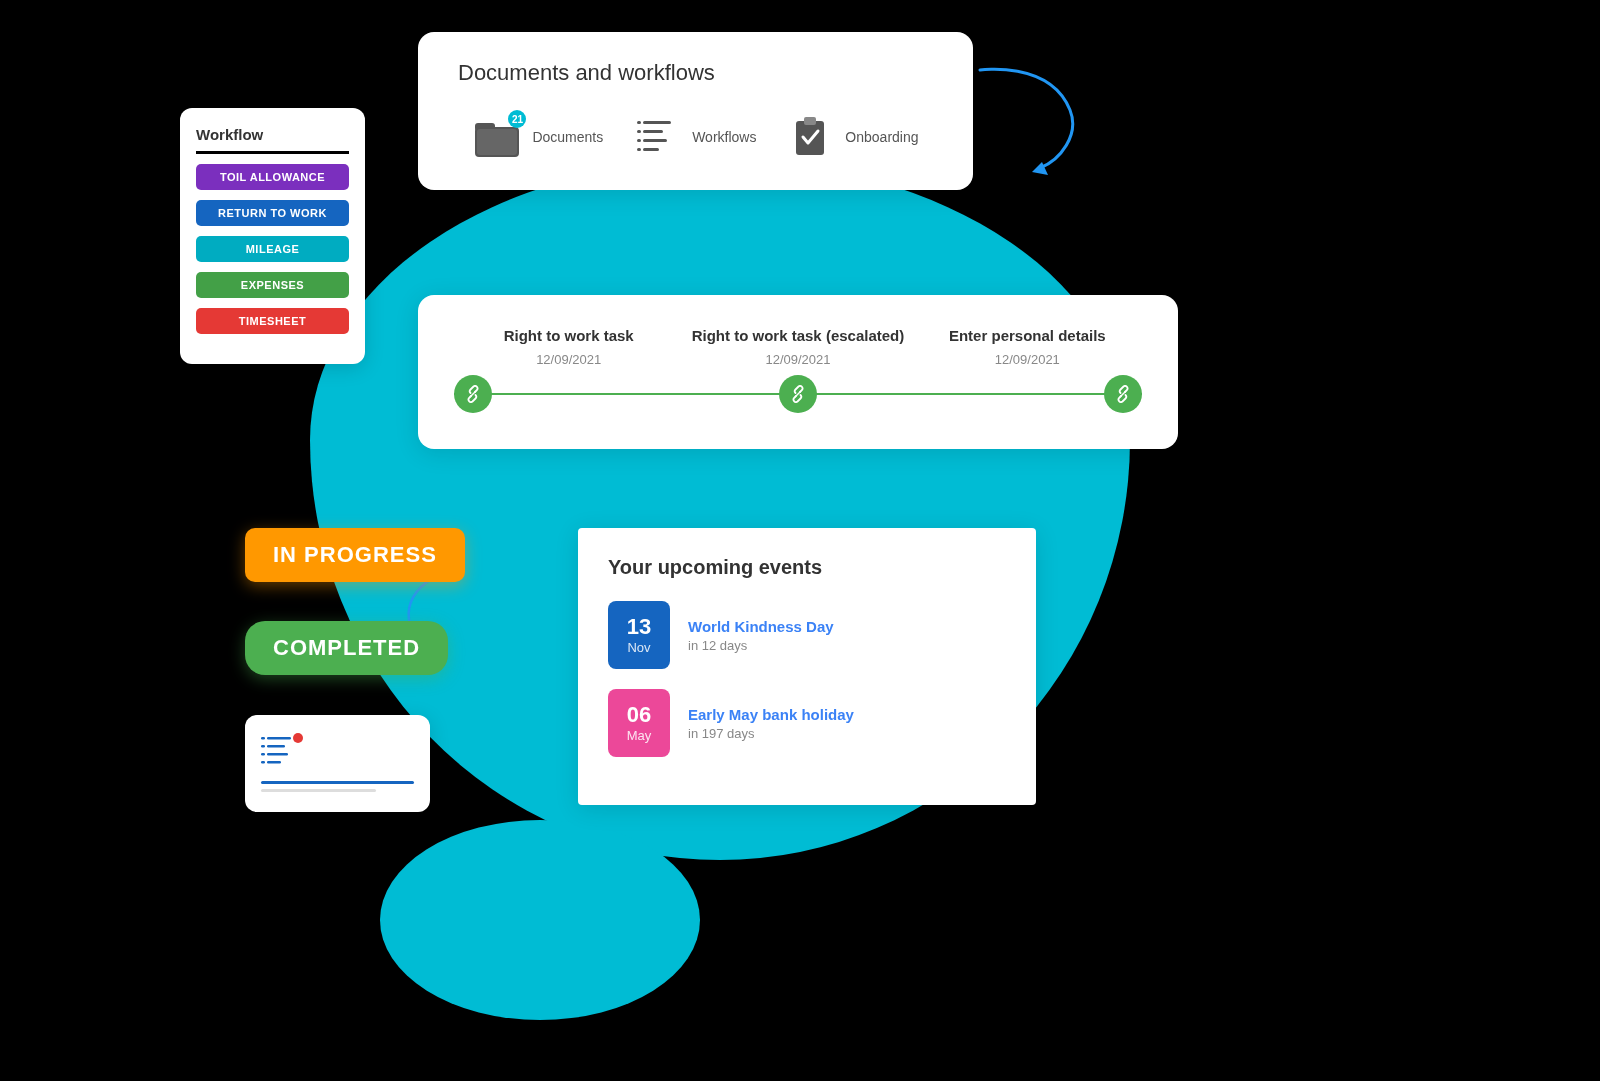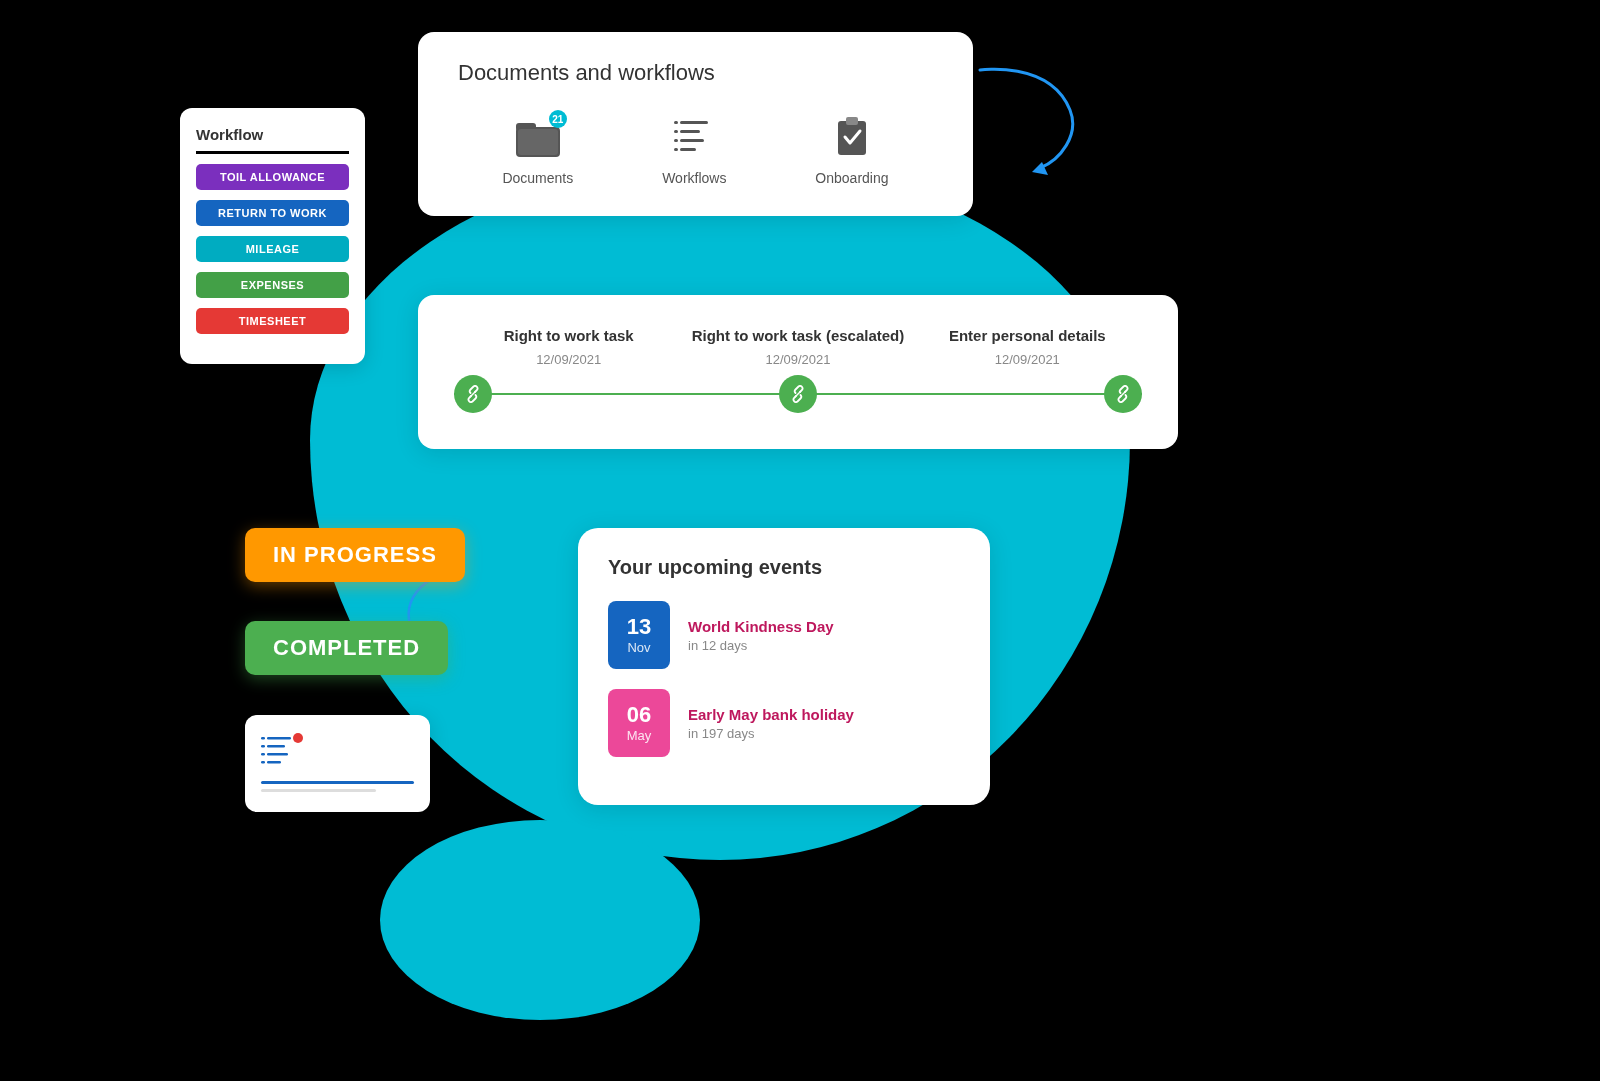--- a/index.html
+++ b/index.html
@@ -105,21 +105,21 @@
     }
 
     .docs-icons-row {
       display: flex;
       justify-content: space-around;
       align-items: flex-start;
     }
 
     .doc-icon-item {
       display: flex;
-      flex-direction: column;
+      flex-direction: row;
       align-items: center;
       gap: 10px;
     }
 
     .doc-icon-wrap {
       position: relative;
       width: 50px;
       height: 46px;
       display: flex;
       align-items: center;
@@ -229,21 +229,21 @@
       z-index: 15;
       box-shadow: 0 4px 16px rgba(255,152,0,0.4);
     }
 
     .status-completed {
       position: absolute;
       top: 621px;
       left: 245px;
       background: #4CAF50;
       color: #fff;
-      border-radius: 10px;
+      border-radius: 20px;
       padding: 14px 28px;
       font-size: 22px;
       font-weight: 800;
       letter-spacing: 1px;
       z-index: 15;
       box-shadow: 0 4px 16px rgba(76,175,80,0.4);
     }
 
     
     .mini-workflow-card {
@@ -284,23 +284,23 @@
     }
 
     .mini-line-blue { background: #1565C0; width: 100%; }
     .mini-line-gray { background: #ddd; width: 75%; }
 
     
     .events-card {
       position: absolute;
       top: 528px;
       left: 578px;
-      width: 412px;
+      width: 458px;
       background: #fff;
-      border-radius: 20px;
+      border-radius: 4px;
       padding: 28px 30px;
       z-index: 10;
       box-shadow: 0 4px 24px rgba(0,0,0,0.12);
     }
 
     .events-title {
       font-size: 20px;
       font-weight: 600;
       color: #333;
       margin-bottom: 22px;
@@ -337,21 +337,21 @@
     .event-month {
       font-size: 13px;
       color: rgba(255,255,255,0.85);
     }
 
     .event-info {}
 
     .event-name {
       font-size: 15px;
       font-weight: 600;
-      color: #be185d;
+      color: #3b82f6;
       margin-bottom: 3px;
     }
 
     .event-countdown {
       font-size: 13px;
       color: #888;
     }
 
     
     .arrow-curved-right {

